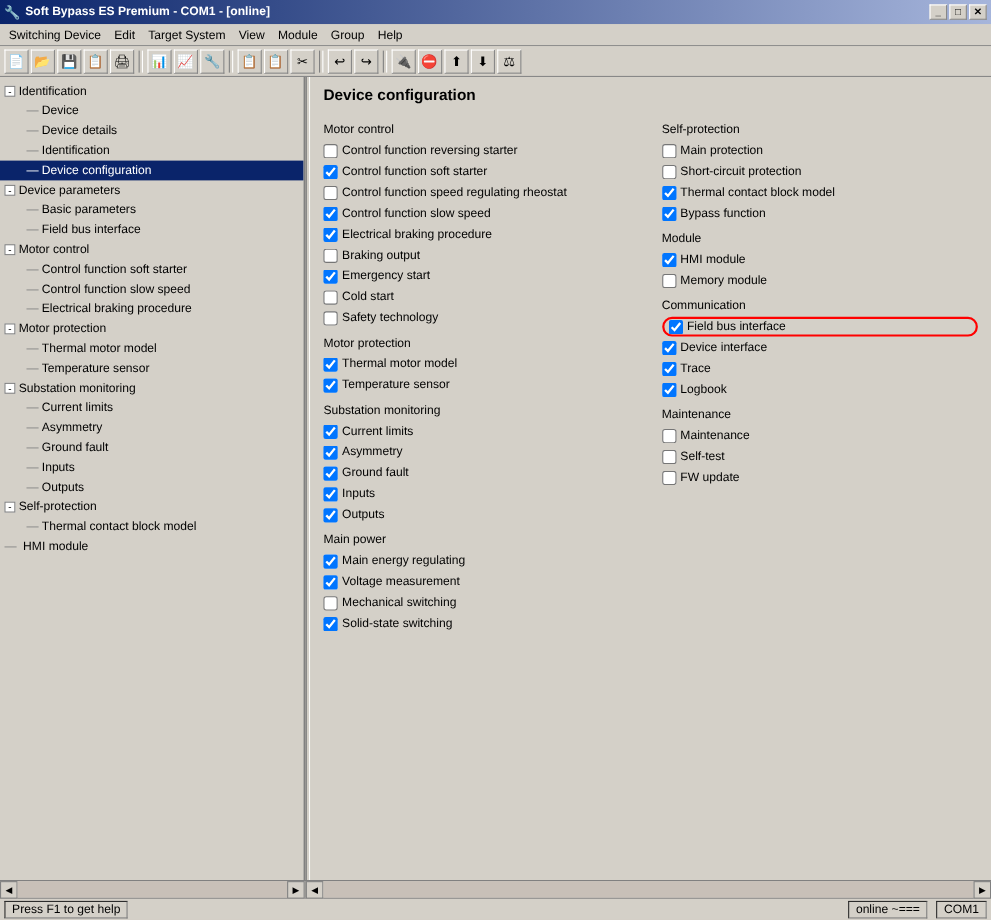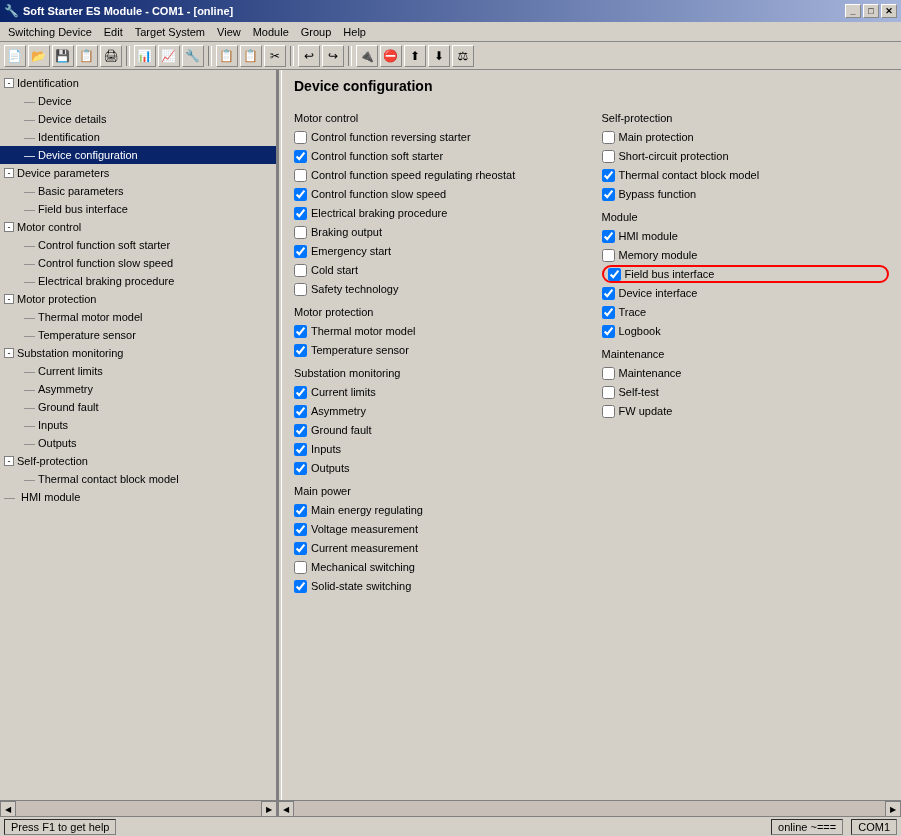--- a/index.html
+++ b/index.html
@@ -180,21 +180,21 @@
       border-left: 1px solid #808080;
       border-right: 1px solid #fff;
     }
   </style>
 </head>
 <body>
 
 <div class="title-bar">
   <div class="title-bar-left">
     <span class="title-bar-icon">🔧</span>
-    <span>Soft Starter ES Module - COM1 - [online]</span>
+    <span>Soft Bypass ES Premium - COM1 - [online]</span>
   </div>
   <div class="title-bar-controls">
     <div class="tb-btn">_</div>
     <div class="tb-btn">□</div>
     <div class="tb-btn">✕</div>
   </div>
 </div>
 
 <div class="menu-bar">
   <span class="menu-item">Switching Device</span>
@@ -415,24 +415,20 @@
         <div class="section-label">Main power</div>
         <div class="checkbox-item">
           <input type="checkbox" checked="" style="">
           <span class="checkbox-label">Main energy regulating</span>
         </div>
         <div class="checkbox-item">
           <input type="checkbox" checked="" style="">
           <span class="checkbox-label">Voltage measurement</span>
         </div>
         <div class="checkbox-item">
-          <input type="checkbox" checked="" style="">
-          <span class="checkbox-label">Current measurement</span>
-        </div>
-        <div class="checkbox-item">
           <input type="checkbox" style="">
           <span class="checkbox-label">Mechanical switching</span>
         </div>
         <div class="checkbox-item">
           <input type="checkbox" checked="" style="">
           <span class="checkbox-label">Solid-state switching</span>
         </div>
       </div>
 
       <div>
@@ -458,20 +454,21 @@
         <div class="section-label">Module</div>
         <div class="checkbox-item">
           <input type="checkbox" checked="" style="">
           <span class="checkbox-label">HMI module</span>
         </div>
         <div class="checkbox-item">
           <input type="checkbox" style="">
           <span class="checkbox-label">Memory module</span>
         </div>
 
+        <div class="section-label">Communication</div>
         <div class="fieldbus-highlight">
           <input type="checkbox" checked="" style="">
           <span class="checkbox-label">Field bus interface</span>
         </div>
         <div class="checkbox-item">
           <input type="checkbox" checked="" style="">
           <span class="checkbox-label">Device interface</span>
         </div>
 
         <div class="checkbox-item">

